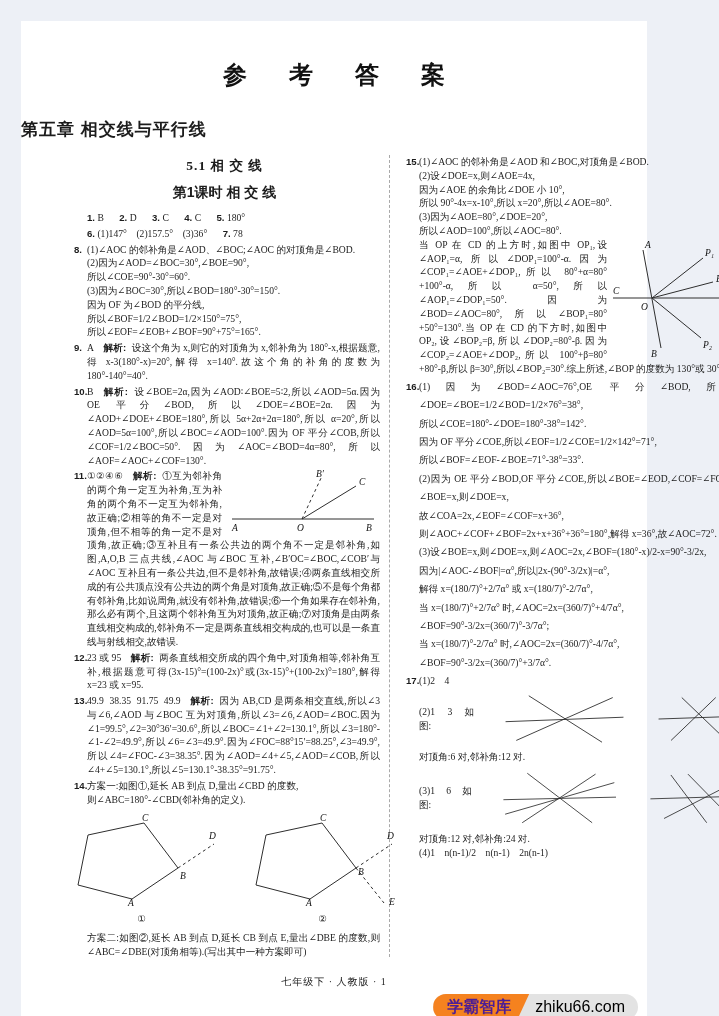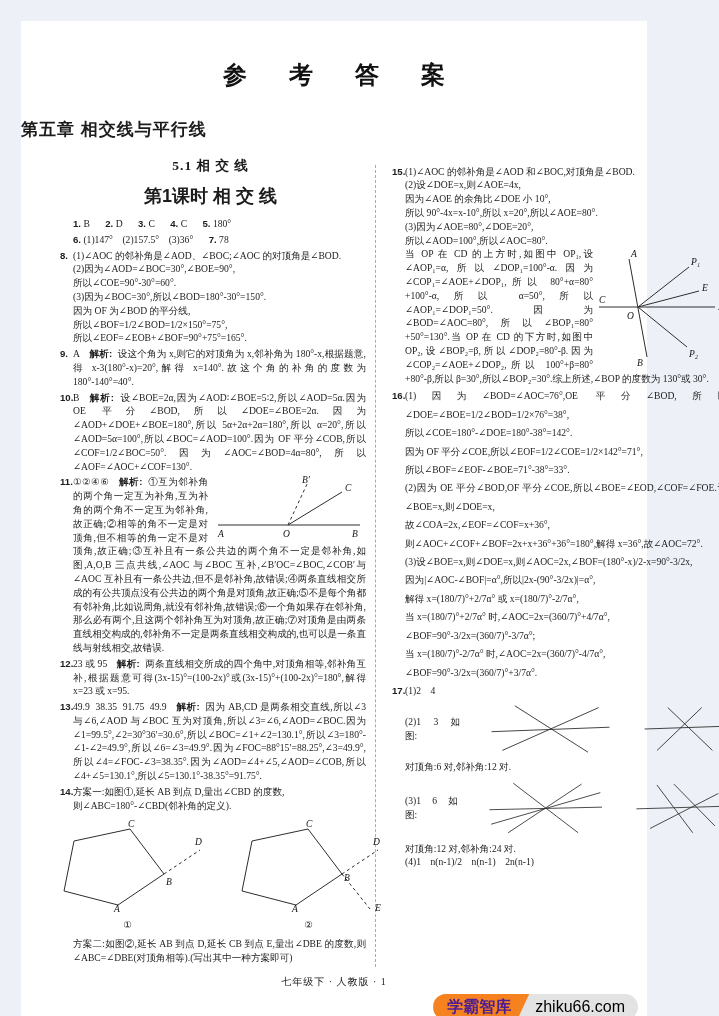--- a/index.html
+++ b/index.html
@@ -2,25 +2,25 @@
 <html><head>
 <meta charset="utf-8">
 <style>
   *{margin:0;padding:0;box-sizing:border-box}
   html,body{width:719px;height:1016px}
   body{background:#edf0f6;font-family:"Liberation Serif","DejaVu Serif",serif;overflow:hidden}
   .page{position:relative;width:626px;height:1010px;margin:21px;background:#ffffff;color:#1c1c1c}
   .main-title{text-align:center;padding-top:38px;font-size:24px;font-weight:bold;letter-spacing:18px;text-indent:18px;color:#111}
   .chapter{text-align:left;margin-top:27px;font-size:17px;font-weight:bold;letter-spacing:1px;
            font-family:"Liberation Sans","DejaVu Sans",sans-serif}
-  .columns{display:flex;align-items:flex-end;margin-top:14px;padding:0 22px 0 34px}
+  .columns{display:flex;align-items:flex-start;margin-top:14px;padding:0 22px 0 48px}
   .col-l{width:320px;padding-right:9px}
   .col-r{flex:1;border-left:1px dashed #a9a9a9;padding-left:11px;min-height:802px}
   .sec{font-size:13.5px;font-weight:bold;text-align:center;letter-spacing:1px;margin:2px 0 9px}
-  .lesson{font-size:18px;font-weight:bold;text-align:center;margin-bottom:9px;
+  .lesson{font-size:14px;font-weight:bold;text-align:center;margin-bottom:9px;
           font-family:"Liberation Sans","DejaVu Sans",sans-serif}
   .item{position:relative;padding-left:18px;font-size:9.6px;line-height:13.8px;text-align:justify;margin-bottom:2px}
   .item>.num{position:absolute;left:5px;top:0;font-weight:bold;font-family:"Liberation Sans","DejaVu Sans",sans-serif}
   .ans{white-space:pre-wrap;margin-right:7px}
   .lbl{font-weight:bold;margin-right:3px;font-family:"Liberation Sans","DejaVu Sans",sans-serif}
   .ml{white-space:pre-wrap}
   .rowseg{margin-right:13px;white-space:pre-wrap}
   .rowseg .n{font-weight:bold;font-family:"Liberation Sans","DejaVu Sans",sans-serif}
   .fr{float:right}
   .fig11{width:152px;height:66px;margin:0 0 2px 6px}

